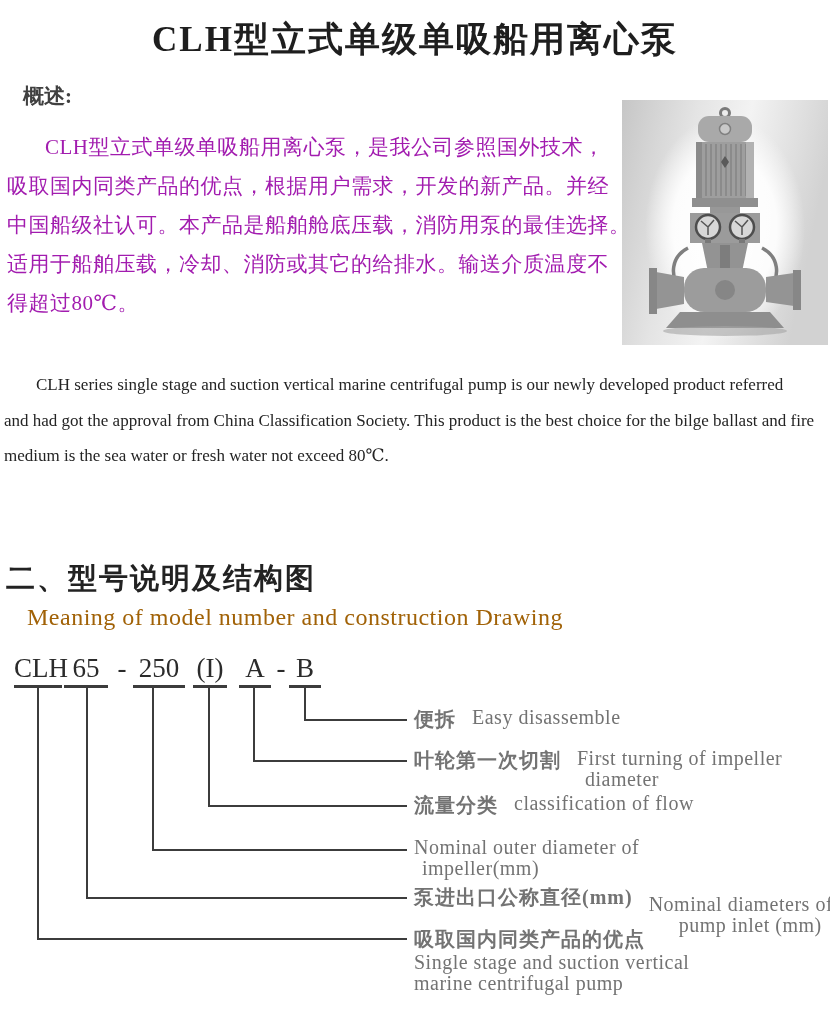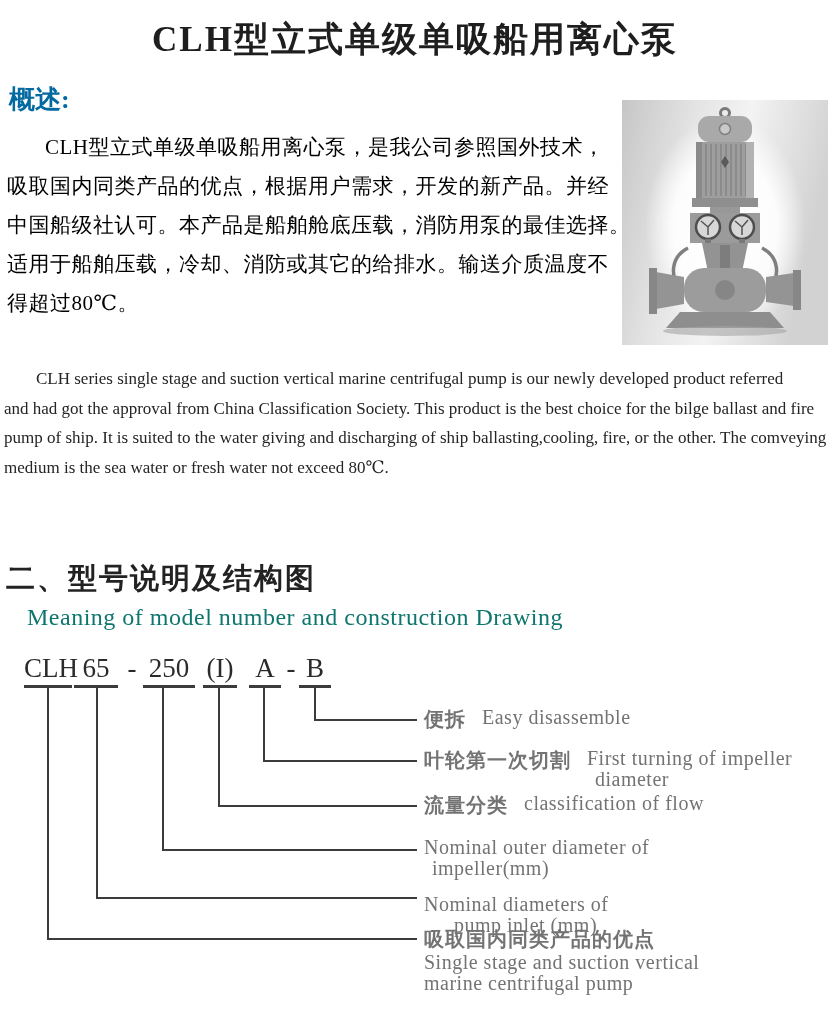--- a/index.html
+++ b/index.html
@@ -10,40 +10,40 @@
   }
   .abs{position:absolute;}
 
   
   .title{
     top:16px;left:0;width:830px;text-align:center;
     font-size:35px;font-weight:700;letter-spacing:2px;color:#1e1e1e;
   }
 
   
-  .ov-head{top:82px;left:9px;font-size:26px;font-weight:700;color:#0369a1;}
-  .zh-para{top:128px;left:7px;width:606px;font-size:21px;line-height:39px;letter-spacing:0.5px;color:#000000;}
+  .ov-head{top:82px;left:23px;font-size:21px;font-weight:700;color:#404040;}
+  .zh-para{top:128px;left:7px;width:606px;font-size:21px;line-height:39px;letter-spacing:0.5px;color:#a21caf;}
   .zh-para .ln{white-space:nowrap;}
   .zh-para .ln.first{text-indent:38px;}
 
   
   .photo{top:100px;left:622px;width:206px;height:245px;}
   .photo svg{display:block;}
 
   
   .en-para{top:364px;left:4px;width:824px;font-size:17px;line-height:29.5px;color:#242424;}
-  .en-para .ln{white-space:nowrap;}
+  .en-para .ln{white-space:nowrap;margin-top:6px;}
   .en-para .ln.first{text-indent:32px;}
 
   
   .sec-head{top:559px;left:6px;font-size:29px;font-weight:700;letter-spacing:2px;color:#222;}
-  .sec-sub{top:604px;left:27px;font-size:24px;letter-spacing:0.5px;color:#0f766e;}
-
-  
-  .diagram{top:646px;left:10px;width:774px;height:382px;}
+  .sec-sub{top:604px;left:27px;font-size:24px;letter-spacing:0.5px;color:#a16207;}
+
+  
+  .diagram{top:646px;left:0;width:774px;height:382px;}
   .diagram svg.lines{position:absolute;left:0;top:0;}
   .tok{
     position:absolute;top:8px;height:30px;line-height:29px;text-align:center;
     font-size:27px;color:#2b2b2b;border-bottom:3px solid #3c3c3c;padding-bottom:1px;
   }
   .dash{position:absolute;top:8px;height:30px;line-height:29px;text-align:center;font-size:27px;color:#2b2b2b;}
   .tok-clh{left:14px;width:48px;}
   .tok-65{left:64px;width:44px;}
   .dash1{left:112px;width:20px;}
   .tok-250{left:133px;width:52px;}
@@ -148,21 +148,20 @@
     <rect x="171" y="170" width="8" height="40" fill="#878787"></rect>
 
     <polygon points="58,212 148,212 162,228 44,228" fill="#8e8e8e"></polygon>
     <ellipse cx="103" cy="231" rx="62" ry="5" fill="#a5a5a5" opacity="0.6"></ellipse>
   </svg>
 </div>
 
 <div class="abs en-para">
   <div class="ln first">CLH series single stage and suction vertical marine centrifugal pump is our newly developed product referred</div>
   <div class="ln">and had got the approval from China Classification Society. This product is the best choice for the bilge ballast and fire</div>
-  <div class="ln">pump of ship. It is suited to the water giving and discharging of ship ballasting,cooling, fire, or the other. The comveying</div>
   <div class="ln">medium is the sea water or fresh water not exceed 80℃.</div>
 </div>
 
 <div class="abs sec-head">二、型号说明及结构图</div>
 <div class="abs sec-sub">Meaning of model number and construction Drawing</div>
 
 <div class="abs diagram">
 
   <svg class="lines" width="830" height="382" viewBox="0 0 830 382">
     <g fill="none" stroke="#3c3c3c" stroke-width="2">
@@ -203,20 +202,21 @@
   </div>
 
   <div class="lbl lbl4">
     <span class="en">
       <span>Nominal outer diameter of</span>
       <span class="l2 ind8">impeller(mm)</span>
     </span>
   </div>
 
   <div class="lbl lbl5">
+    <span class="zh">泵进出口公称直径(mm)</span>
     <span class="en">
       <span>Nominal diameters of</span>
       <span class="l2 ind30">pump inlet (mm)</span>
     </span>
   </div>
 
   <div class="lbl lbl6">
     <span class="zh">吸取国内同类产品的优点</span>
     <span class="en">
       <span>Single stage and suction vertical</span>

